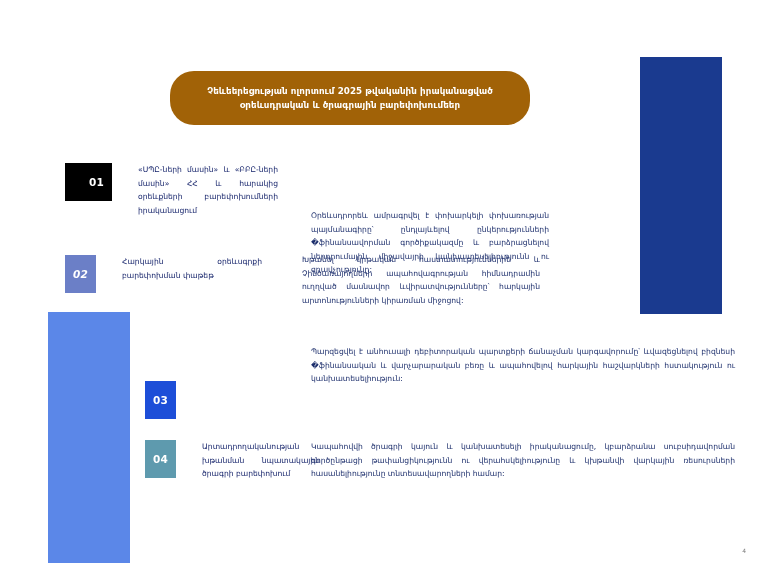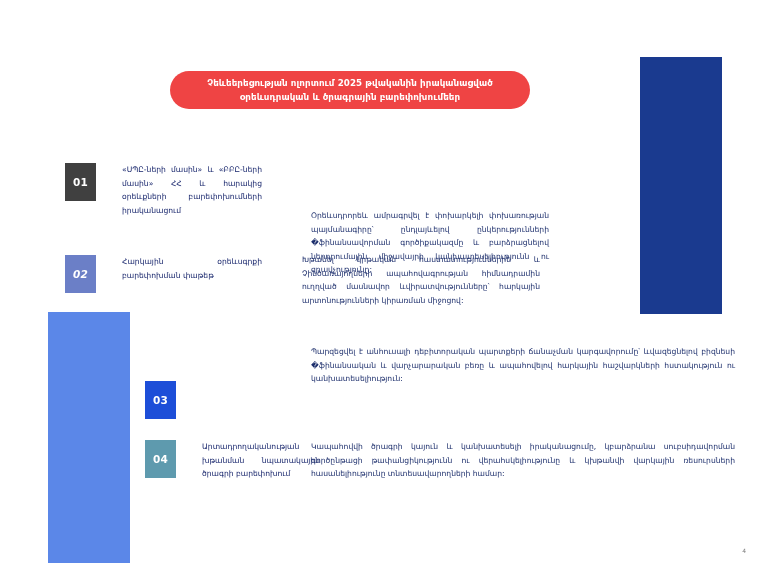--- a/index.html
+++ b/index.html
@@ -35,22 +35,22 @@
     height: 251px;
     background: #5B87E8;
   }
 
   
   .title-pill {
     position: absolute;
     left: 170px;
     top: 71px;
     width: 360px;
-    height: 38px;
-    background: #ef4444;
+    height: 54px;
+    background: #a16207;
     border-radius: 24px;
     display: flex;
     align-items: center;
     justify-content: center;
     box-sizing: border-box;
     padding: 0 22px;
   }
   .title-text {
     color: #ffffff;
     font-size: 8.7px;
@@ -76,21 +76,21 @@
     height: 38px;
     flex: 0 0 auto;
     display: flex;
     align-items: center;
     justify-content: center;
     color: #ffffff;
     font-size: 10.5px;
     font-weight: bold;
     letter-spacing: 0.3px;
   }
-  .badge-01 { background: #404040; }
+  .badge-01 { background: #000000; padding-left: 16px; }
   .badge-02 { background: #6B7FC7; font-style: italic; }
   .badge-03 { background: #1d4ed8; margin-top: 36px; }
   .badge-04 { background: #5E9AAE; }
 
   .label {
     margin-left: 26px;
     color: #16246B;
     font-size: 7.6px;
     line-height: 1.78;
     text-align: justify;

